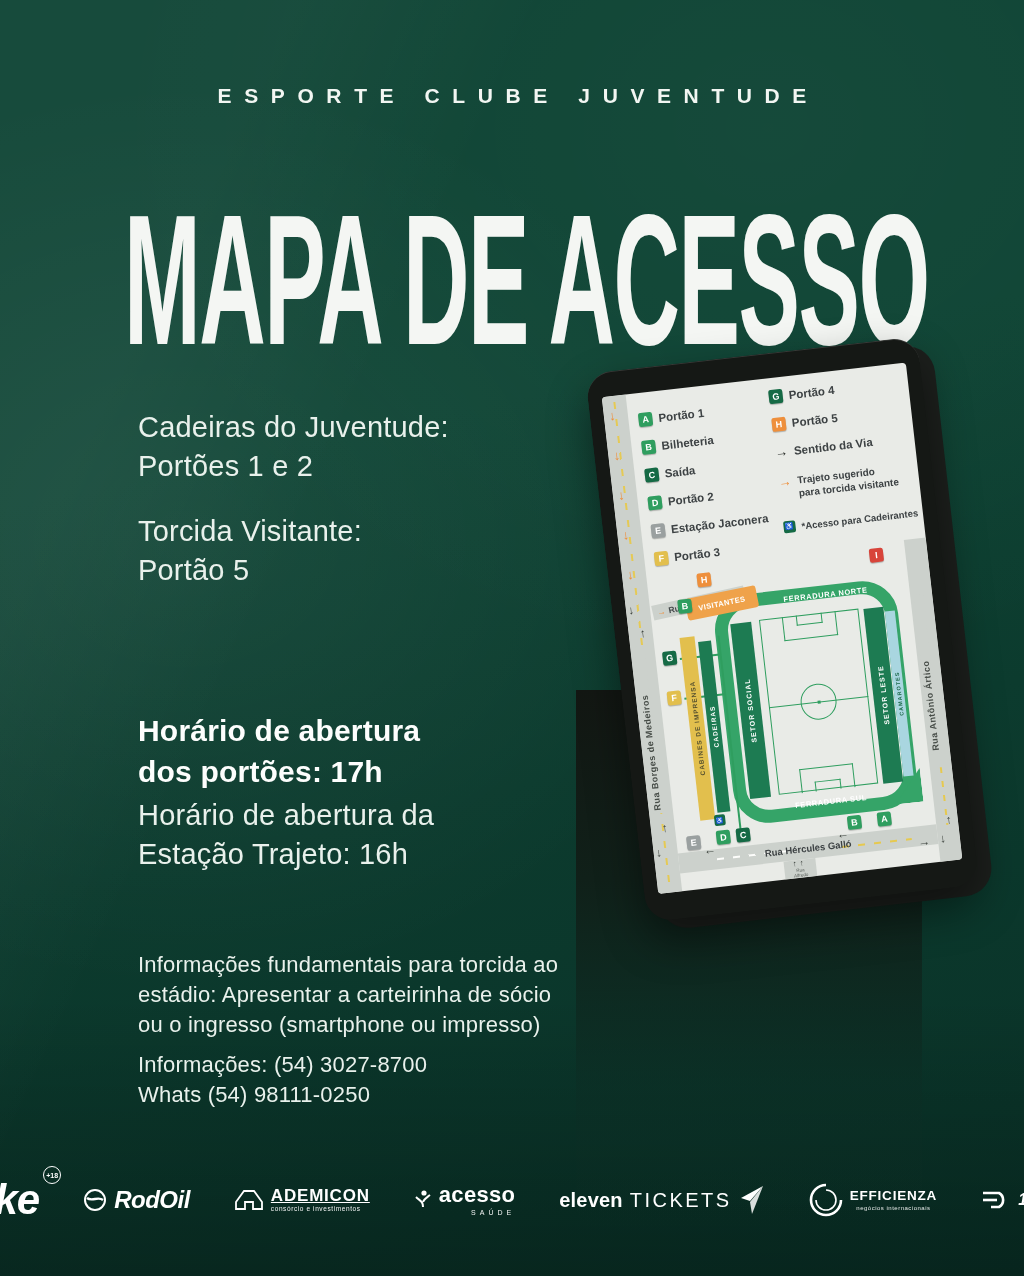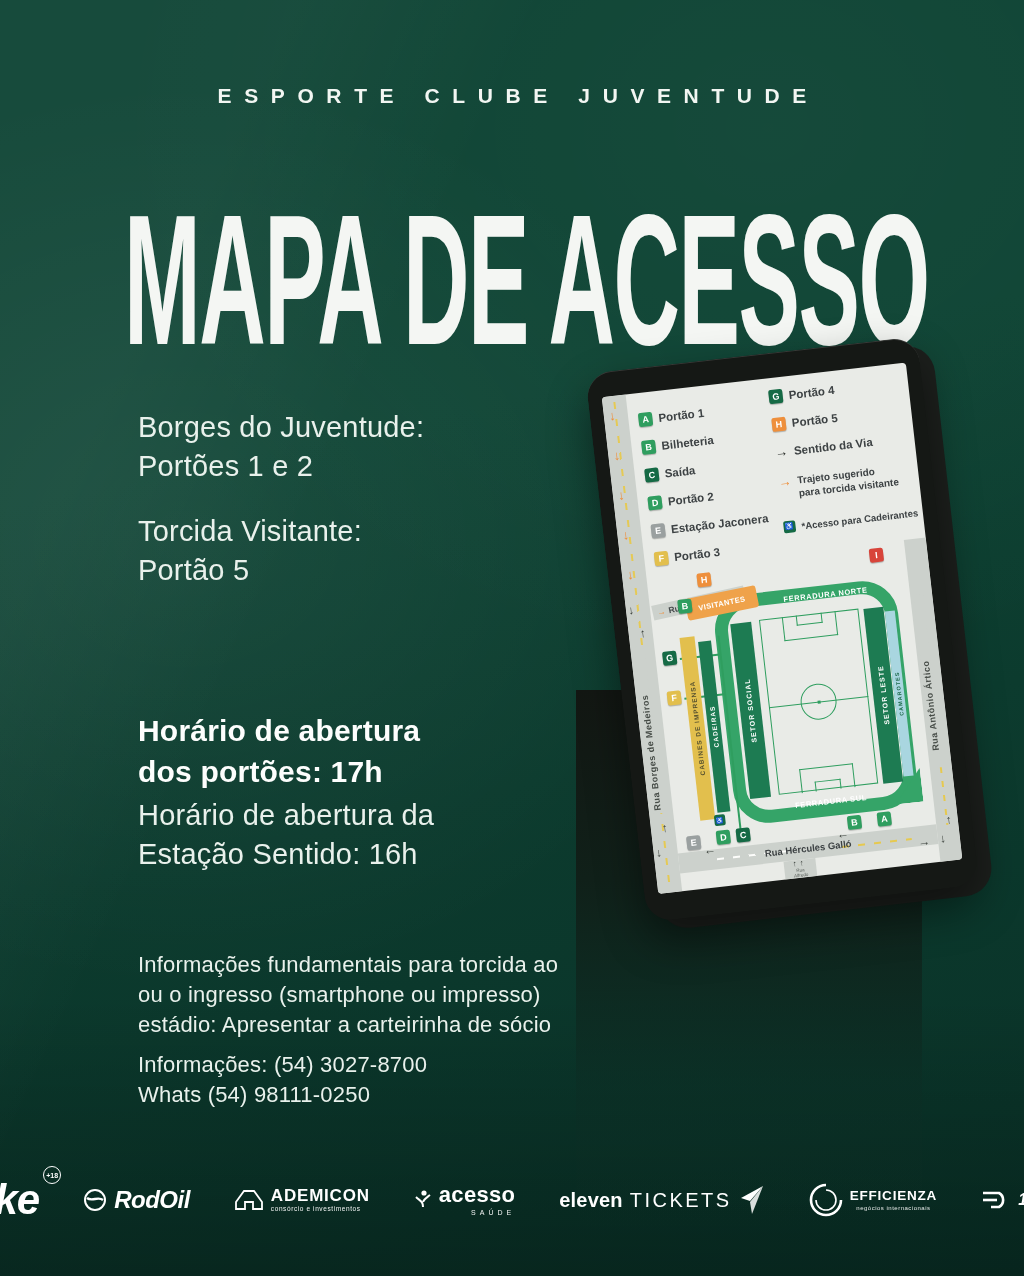--- a/index.html
+++ b/index.html
@@ -134,59 +134,59 @@
   
   .sponsors{position:absolute;left:0;right:0;top:1152px;height:96px;display:flex;
     align-items:center;justify-content:center;gap:44px;color:#fff;z-index:6;}
   .sp{display:flex;align-items:center;gap:7px;}
   .spcol{display:flex;flex-direction:column;align-items:center;line-height:1;}
   .stake{font-size:42px;font-weight:700;font-style:italic;letter-spacing:-1px;position:relative;}
   .p18{position:absolute;right:-22px;top:-10px;width:18px;height:18px;border:1.6px solid #fff;
     border-radius:50%;font-size:7px;font-weight:700;font-style:normal;display:flex;
     align-items:center;justify-content:center;letter-spacing:0;}
   .rodoil{font-size:24px;font-weight:800;font-style:italic;letter-spacing:-0.5px;}
-  .adname{font-size:17px;font-weight:800;letter-spacing:0.8px;}
+  .adname{font-size:17px;font-weight:800;letter-spacing:0.8px;text-decoration:underline;}
   .adsub{font-size:6.5px;letter-spacing:0.6px;margin-top:2px;opacity:.95;align-self:flex-start;}
   .huname{font-size:22px;font-weight:700;letter-spacing:0.3px;}
   .husub{font-size:7px;letter-spacing:4px;margin-top:3px;opacity:.95;align-self:flex-end;}
   .elev{font-size:20px;font-weight:800;letter-spacing:0.2px;}
   .elev2{font-size:20px;font-weight:300;letter-spacing:2.5px;}
   .effname{font-size:13.5px;font-weight:800;letter-spacing:0.8px;}
   .effsub{font-size:6px;letter-spacing:0.5px;margin-top:2px;opacity:.9;}
   .tzname{font-size:16px;font-weight:800;font-style:italic;letter-spacing:0.5px;}
   .icon svg{display:block;}
 </style>
 </head>
 <body>
 
 <div class="poster">
 
   <div class="club">ESPORTE CLUBE JUVENTUDE</div>
   <div class="title">MAPA DE ACESSO</div>
 
   <div class="blk b1">
-    <p>Borges do Juventude:</p>
+    <p>Cadeiras do Juventude:</p>
     <p>Portões 1 e 2</p>
   </div>
   <div class="blk b2">
     <p>Torcida Visitante:</p>
     <p>Portão 5</p>
   </div>
   <div class="blk bold b4">
     <p>Horário de abertura</p>
     <p>dos portões: 17h</p>
   </div>
   <div class="blk b5">
     <p>Horário de abertura da</p>
-    <p>Estação Sentido: 16h</p>
+    <p>Estação Trajeto: 16h</p>
   </div>
   <div class="blk small b6">
     <p>Informações fundamentais para torcida ao</p>
+    <p>estádio: Apresentar a carteirinha de sócio</p>
     <p>ou o ingresso (smartphone ou impresso)</p>
-    <p>estádio: Apresentar a carteirinha de sócio</p>
   </div>
   <div class="blk small b7">
     <p>Informações: (54) 3027-8700</p>
     <p>Whats (54) 98111-0250</p>
   </div>
 
   <div class="tablet-body"></div>
 
   <div class="tablet">
     <div class="bezel">

